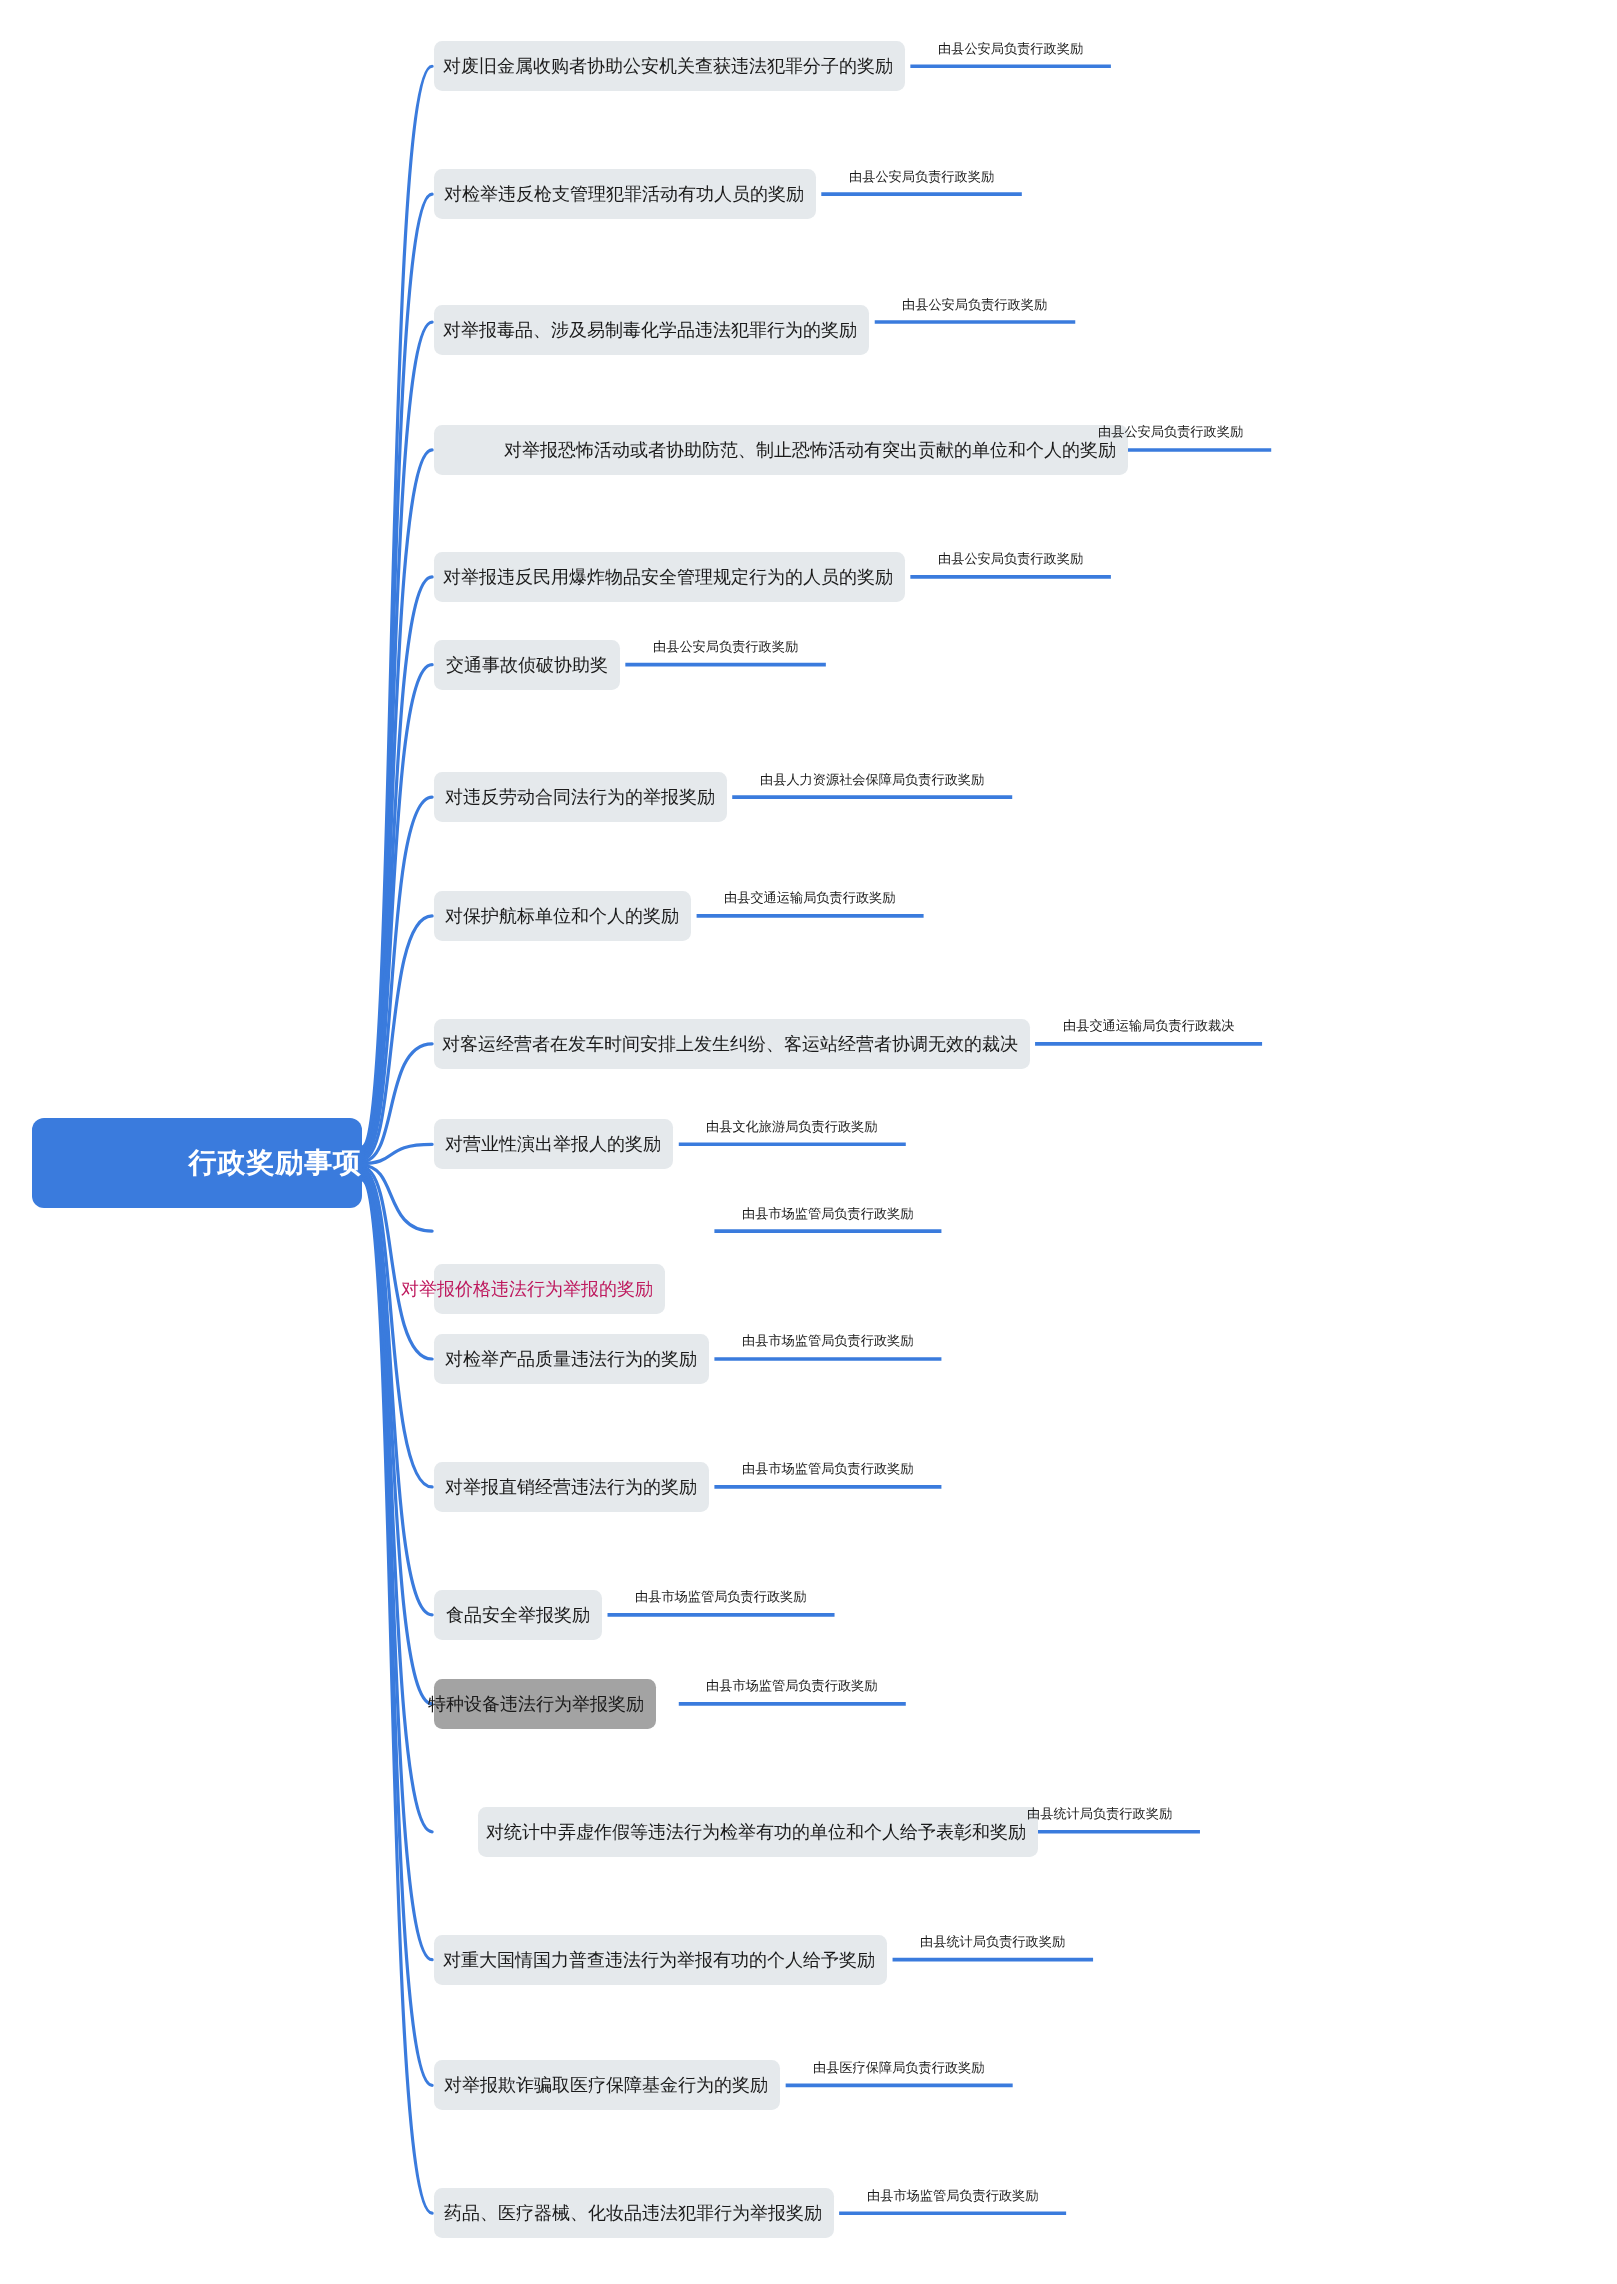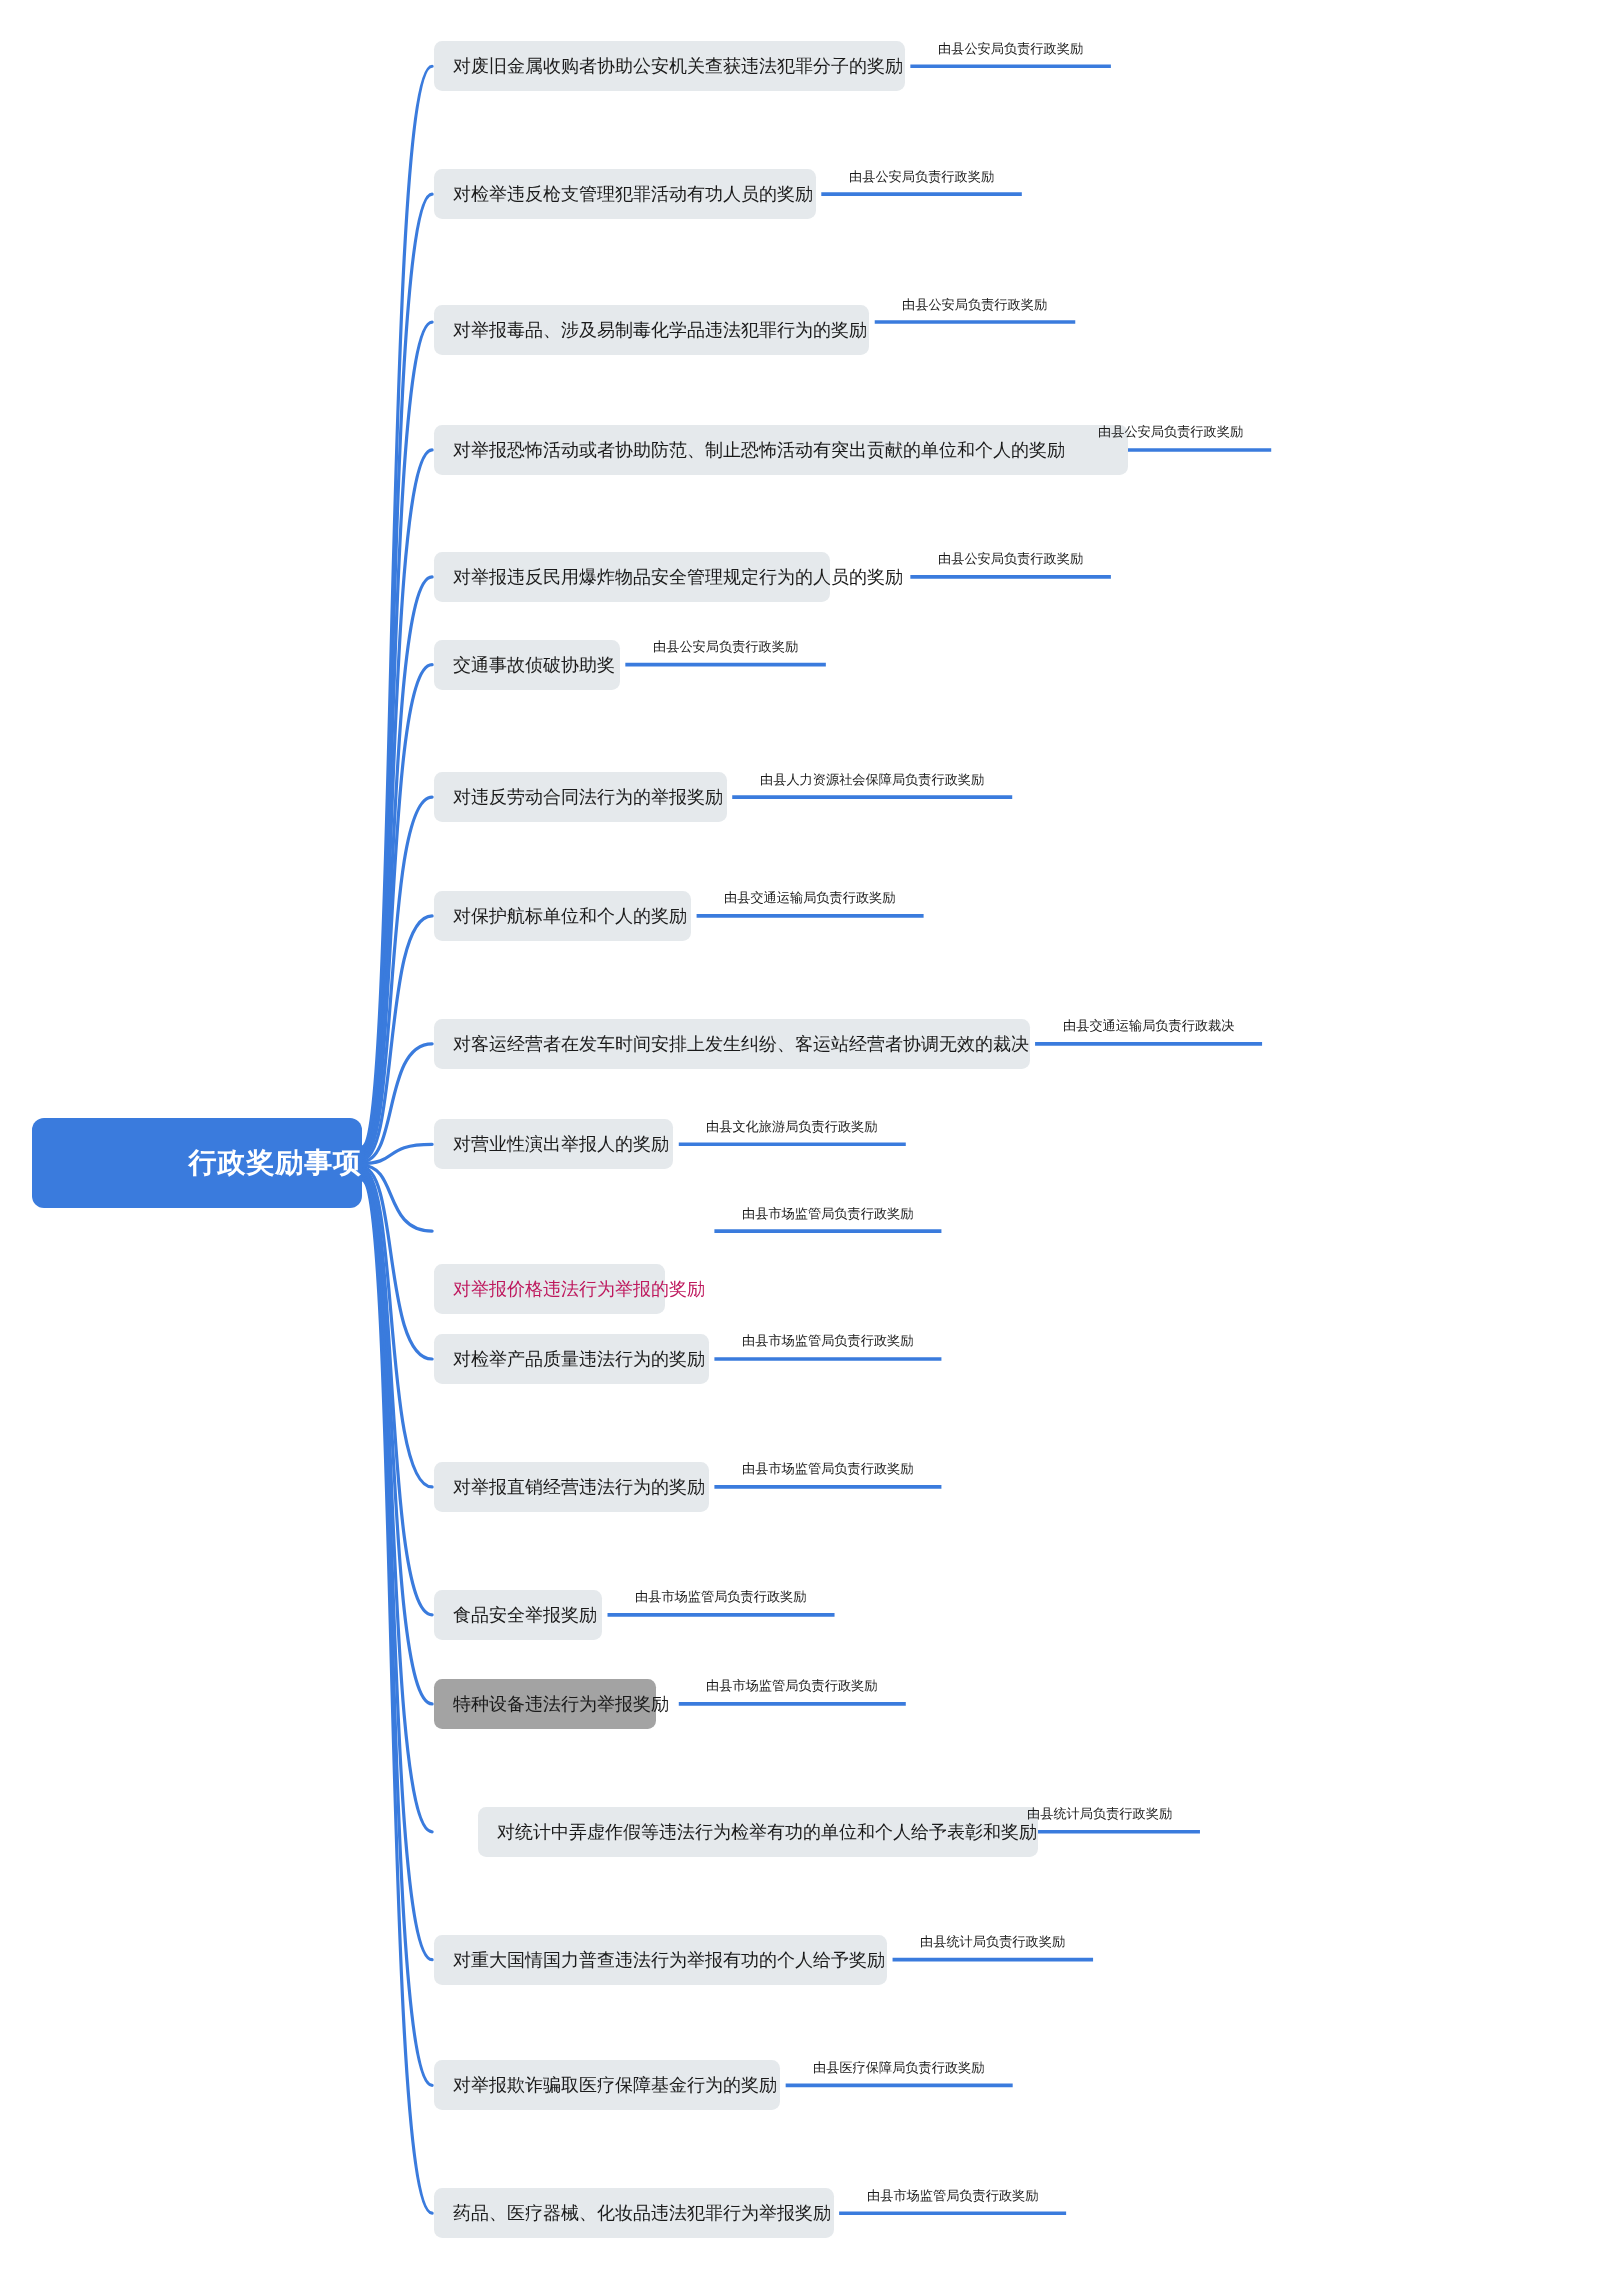--- a/index.html
+++ b/index.html
@@ -51,25 +51,25 @@
     letter-spacing: 0.9px;
     box-sizing: border-box;
     z-index: 5;
   }
   .topic-node {
     position: absolute;
     background: #e5e9ec;
     border-radius: 8.2px;
     display: flex;
     align-items: center;
-    justify-content: flex-start;
+    justify-content: flex-end;
     color: #1a1a1a;
     font-size: 18px;
     box-sizing: border-box;
-    padding: 0 19px;
+    padding: 0 12px;
     white-space: nowrap;
     z-index: 4;
   }
   .leaf-label {
     position: absolute;
     color: #1a1a1a;
     font-size: 13.2px;
     white-space: nowrap;
     z-index: 4;
   }
@@ -133,21 +133,21 @@
       </div>
       <div class="leaf-label" style="left: 849px; top: 168px; color: rgb(26, 26, 26);">由县公安局负责行政奖励</div>
       <div class="topic-node" style="left: 434px; top: 305px; width: 435px; height: 50px; background: rgb(229, 233, 236); color: rgb(26, 26, 26);">
         <span>对举报毒品、涉及易制毒化学品违法犯罪行为的奖励</span>
       </div>
       <div class="leaf-label" style="left: 902px; top: 296px; color: rgb(26, 26, 26);">由县公安局负责行政奖励</div>
       <div class="topic-node" style="left: 434px; top: 425px; width: 694px; height: 50px; background: rgb(229, 233, 236); color: rgb(26, 26, 26);">
         <span>对举报恐怖活动或者协助防范、制止恐怖活动有突出贡献的单位和个人的奖励</span>
       </div>
       <div class="leaf-label" style="left: 1098px; top: 423px; color: rgb(26, 26, 26);">由县公安局负责行政奖励</div>
-      <div class="topic-node" style="left: 434px; top: 552px; width: 396px; height: 50px; background: rgb(229, 233, 236); color: rgb(26, 26, 26);">
+      <div class="topic-node" style="left: 434px; top: 552px; width: 471px; height: 50px; background: rgb(229, 233, 236); color: rgb(26, 26, 26);">
         <span>对举报违反民用爆炸物品安全管理规定行为的人员的奖励</span>
       </div>
       <div class="leaf-label" style="left: 938px; top: 550px; color: rgb(26, 26, 26);">由县公安局负责行政奖励</div>
       <div class="topic-node" style="left: 434px; top: 640px; width: 186px; height: 50px; background: rgb(229, 233, 236); color: rgb(26, 26, 26);">
         <span>交通事故侦破协助奖</span>
       </div>
       <div class="leaf-label" style="left: 653px; top: 638px; color: rgb(26, 26, 26);">由县公安局负责行政奖励</div>
       <div class="topic-node" style="left: 434px; top: 772px; width: 293px; height: 50px; background: rgb(229, 233, 236); color: rgb(26, 26, 26);">
         <span>对违反劳动合同法行为的举报奖励</span>
       </div>

